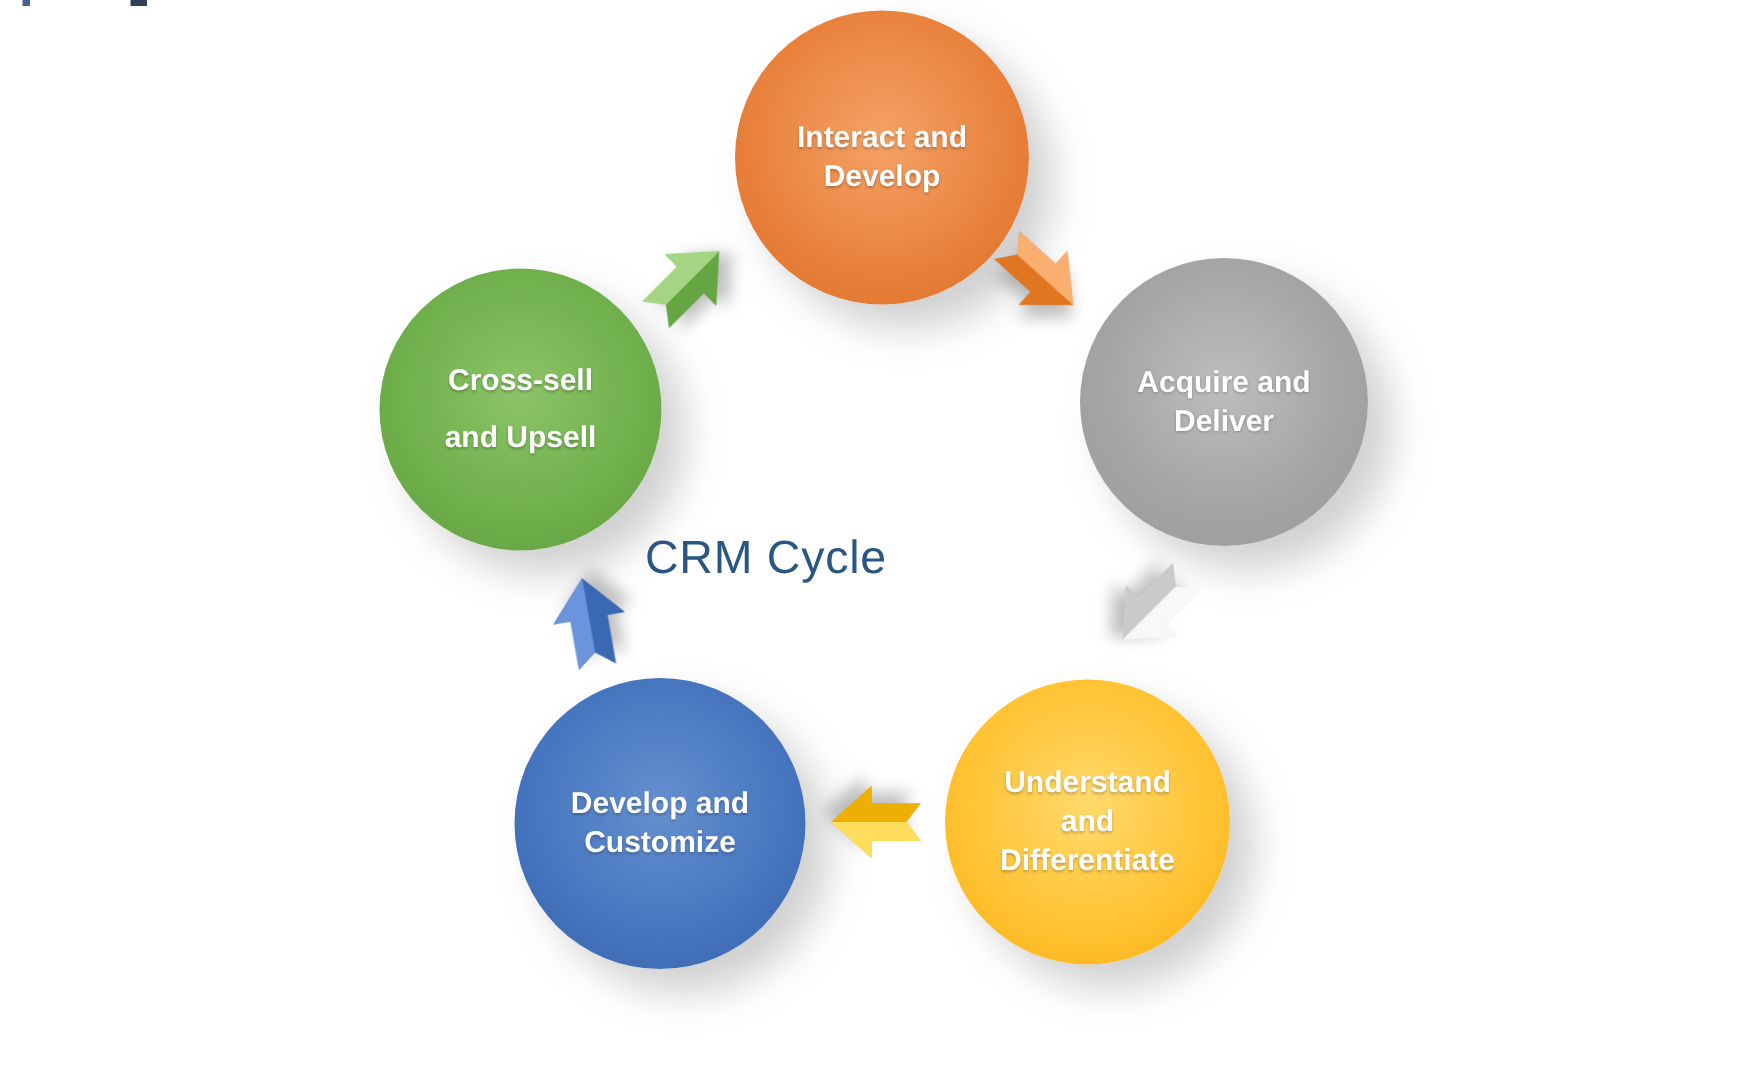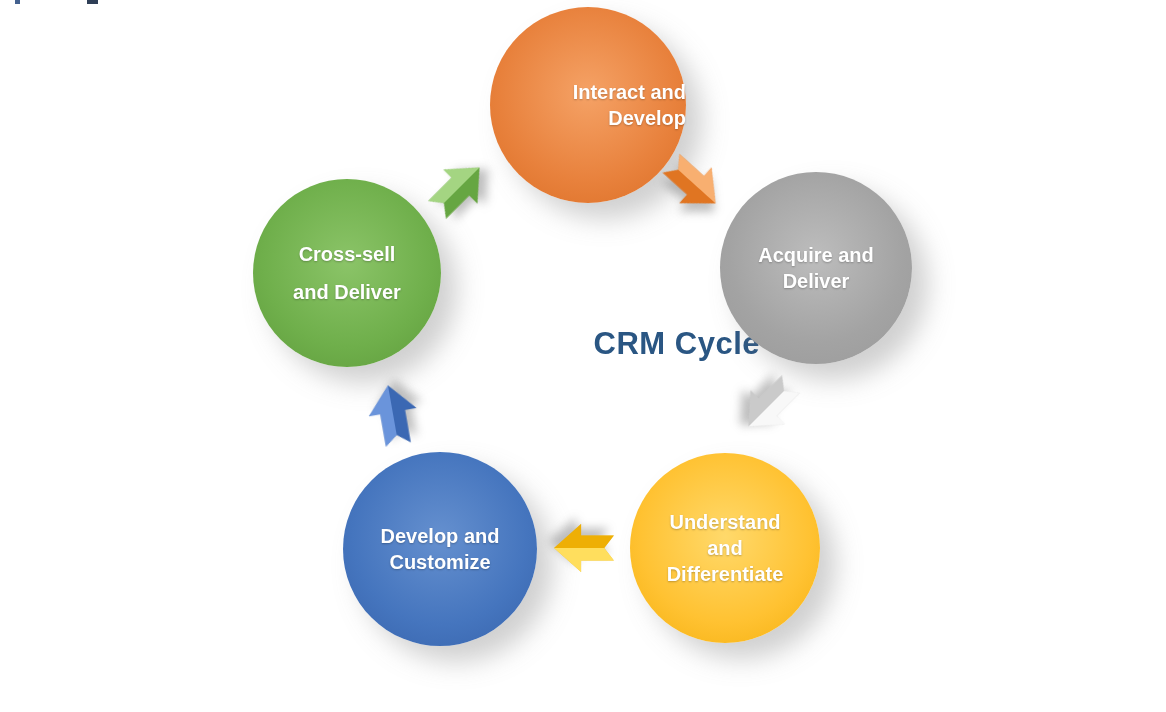--- a/index.html
+++ b/index.html
@@ -17,22 +17,22 @@
     text-shadow:0 1px 2px rgba(0,0,0,0.25);
   }
   .node span{display:block;}
   .n0{left:490px;top:7px;  width:196px;height:196px;}
   .n1{left:720px;top:172px;width:192px;height:192px;}
   .n2{left:630px;top:453px;width:190px;height:190px;}
   .n3{left:343px;top:452px;width:194px;height:194px;}
   .n4{left:253px;top:179px;width:188px;height:188px;gap:12px;}
   
   .title{
-    position:absolute;left:430px;top:326px;width:330px;text-align:right;
-    font-size:31px;font-weight:bold;letter-spacing:0.5px;
+    position:absolute;left:430px;top:354px;width:330px;text-align:left;
+    font-size:31px;font-weight:normal;letter-spacing:0.5px;
   }
   
   .arrow{
     position:absolute;width:62px;height:54px;overflow:visible;
     filter:drop-shadow(5px 7px 5px rgba(95,95,95,0.40));
   }
   .arrow .p-base{fill:var(--base);stroke:rgba(0,0,0,0.06);stroke-width:0.5;}
   .arrow .p-dark{fill:var(--dark);opacity:0.72;}
   .arrow .p-light{fill:var(--light);opacity:0.9;}
   .a0{left:663px;top:157px;transform:rotate(42deg);}    
@@ -48,40 +48,40 @@
 </head>
 <body>
 
 <div id="canvas">
 
   <div class="frag f0" style="background: rgb(68, 97, 143);"></div>
   <div class="frag f1" style="background: rgb(47, 63, 87);"></div>
 
   <div class="title" style="color: rgb(42, 86, 131);">CRM Cycle</div>
 
-  <div class="node n0" style="--light: #F5A266; --base: #E8813C; --dark: #DB6F26; color: rgb(255, 255, 255); align-items: flex-end;">
+  <div class="node n0" style="--light: #F5A266; --base: #E8813C; --dark: #DB6F26; color: rgb(255, 255, 255);">
     <span>Interact and</span>
     <span>Develop</span>
   </div>
   <div class="node n1" style="--light: #BDBDBD; --base: #A3A3A3; --dark: #9A9A9A; color: rgb(255, 255, 255);">
     <span>Acquire and</span>
     <span>Deliver</span>
   </div>
   <div class="node n3" style="--light: #6590CF; --base: #4575BE; --dark: #3763AB; color: rgb(255, 255, 255);">
     <span>Develop and</span>
     <span>Customize</span>
   </div>
   <div class="node n2" style="--light: #FFD96B; --base: #FFC232; --dark: #F4AF0E; color: rgb(255, 255, 255);">
     <span>Understand</span>
     <span>and</span>
     <span>Differentiate</span>
   </div>
   <div class="node n4" style="--light: #8BC468; --base: #6FAF4B; --dark: #5F9C3C; color: rgb(255, 255, 255);">
     <span>Cross-sell</span>
-    <span>and Deliver</span>
+    <span>and Upsell</span>
   </div>
 
   <svg class="arrow a0" viewBox="0 0 64 56" style="--light: #F8B277; --base: #F08A34; --dark: #D96D1C;">
     <polygon class="p-base" points="0,15 34,15 34,3 62,28 34,53 34,41 0,41 10,28"></polygon>
     <polygon class="p-dark" points="10,28 62,28 34,53 34,41 0,41"></polygon>
     <polygon class="p-light" points="0,15 34,15 34,3 62,28 10,28"></polygon>
   </svg>
   <svg class="arrow a1" viewBox="0 0 64 56" style="--light: #FAFAFA; --base: #E6E6E6; --dark: #BFBFBF;">
     <polygon class="p-base" points="0,15 34,15 34,3 62,28 34,53 34,41 0,41 10,28"></polygon>
     <polygon class="p-dark" points="10,28 62,28 34,53 34,41 0,41"></polygon>

